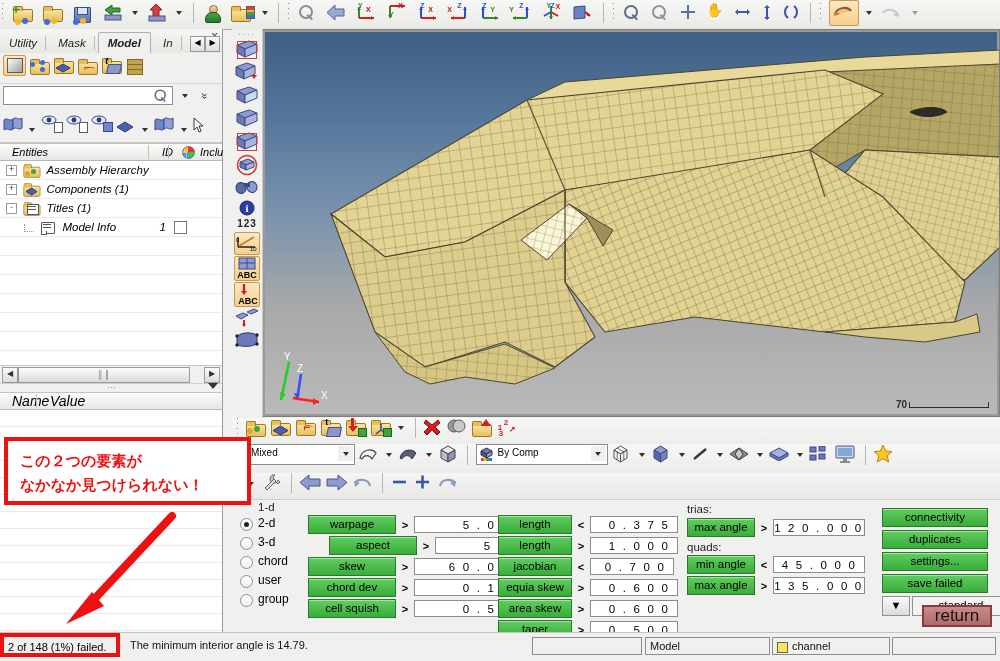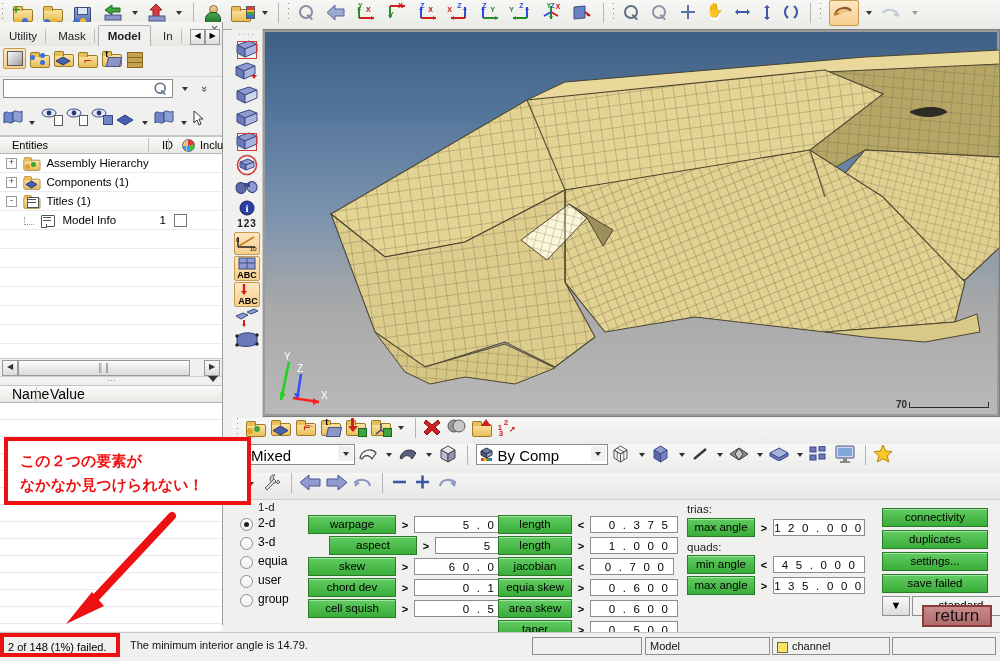--- a/index.html
+++ b/index.html
@@ -49,22 +49,22 @@
   .mag:before{content:"";position:absolute;left:0;top:0;width:10px;height:10px;border-radius:50%;
     border:2px solid #5f6f85;}
   .mag:after{content:"";position:absolute;left:9px;top:9px;width:7px;height:2px;background:#5f6f85;
     transform:rotate(45deg);transform-origin:0 0;}
 
   .hand{width:16px;height:16px;display:inline-block;background:
      radial-gradient(circle at 8px 11px,#fff 0 5px,transparent 5px);position:relative;}
   .hand:before{content:"✋";font-size:14px;position:absolute;left:0;top:-2px;color:#4a4a4a;}
 
   
-  #leftpanel{position:absolute;left:0;top:22px;width:222px;height:603px;background:#f0f0ee;
-    border-right:1px solid #9e9e9e;}
+  #leftpanel{position:absolute;left:0;top:29px;width:222px;height:603px;background:#f0f0ee;
+    border-right:1px solid #9e9e9e;font-style:italic;}
   #tabrow{position:relative;height:24px;background:linear-gradient(#f6f6f4,#e6e6e2);}
   .tab{display:inline-block;height:18px;line-height:18px;padding:0 9px;margin-top:5px;font-size:11.5px;
        color:#222;position:relative;}
   .tab:after{content:"";position:absolute;right:0;top:2px;height:14px;width:1px;background:#bdbdbd;}
   .tab.active{font-weight:bold;background:#f0f0ee;border:1px solid #b0b0b0;border-bottom:none;
       margin-top:3px;height:20px;line-height:20px;border-radius:2px 2px 0 0;}
   .tab.active:after{display:none;}
   #tabclose{position:absolute;right:4px;top:0px;font-size:12px;color:#444;cursor:default;}
   #tabnav{position:absolute;right:2px;top:6px;}
   .navbtn{display:inline-block;width:13px;height:14px;background:linear-gradient(#fafafa,#dedede);
@@ -133,21 +133,21 @@
 
   
   #mtb1{position:absolute;left:232px;top:418px;width:768px;height:26px;
      background:linear-gradient(#f7f7f5,#ececea);white-space:nowrap;}
   #mtb2{position:absolute;left:232px;top:444px;width:768px;height:29px;
      background:linear-gradient(#f7f7f5,#ececea);white-space:nowrap;}
   #mtb3{position:absolute;left:232px;top:473px;width:768px;height:26px;
      background:linear-gradient(#f4f4f2,#e8e8e6);white-space:nowrap;border-bottom:1px solid #c9c9c5;}
   .combo{display:inline-block;height:19px;vertical-align:middle;background:#fff;border:1px solid #8c8c8c;
      position:relative;}
-  .combo .txt{position:absolute;left:5px;top:2px;font-size:15px;}
+  .combo .txt{position:absolute;left:5px;top:2px;font-size:10px;}
   .combo .cbtn{position:absolute;right:1px;top:1px;width:15px;height:15px;background:#f0f0ee;
      text-align:center;line-height:14px;}
 
   
   #crit{position:absolute;left:232px;top:499px;width:768px;height:133px;background:#f0f0ee;
      border-top:1px solid #cfcfcb;}
   .radio{position:relative;height:19px;line-height:19px;padding-left:20px;font-size:12px;}
   .radio .rd{position:absolute;left:2px;top:4px;width:11px;height:11px;border-radius:50%;
      border:1px solid #8d8d8d;background:linear-gradient(#fff,#efefef);}
   .radio .rd.on:after{content:"";position:absolute;left:3px;top:3px;width:5px;height:5px;border-radius:50%;
@@ -955,21 +955,21 @@
         </svg>
     </span>
   </div>
 
   <div id="crit">
 
     <div style="position:absolute;left:6px;top:1px;width:62px;">
       <div class="glabel" style="height:13px;line-height:13px;padding-left:20px;">1-d</div>
       <div class="radio"><span class="rd on"></span><span>2-d</span></div>
       <div class="radio"><span class="rd"></span><span>3-d</span></div>
-      <div class="radio"><span class="rd"></span><span>equia</span></div>
+      <div class="radio"><span class="rd"></span><span>chord</span></div>
       <div class="radio"><span class="rd"></span><span>user</span></div>
       <div class="radio"><span class="rd"></span><span>group</span></div>
     </div>
 
     <div style="position:absolute;left:76px;top:15px;">
       <div class="crow">
         <span class="gbtn" style="width:86px;">warpage</span>
         <span class="cmp">&gt;</span>
         <span class="num" style="width:118px;">5 . 0 0 0</span>
       </div>

